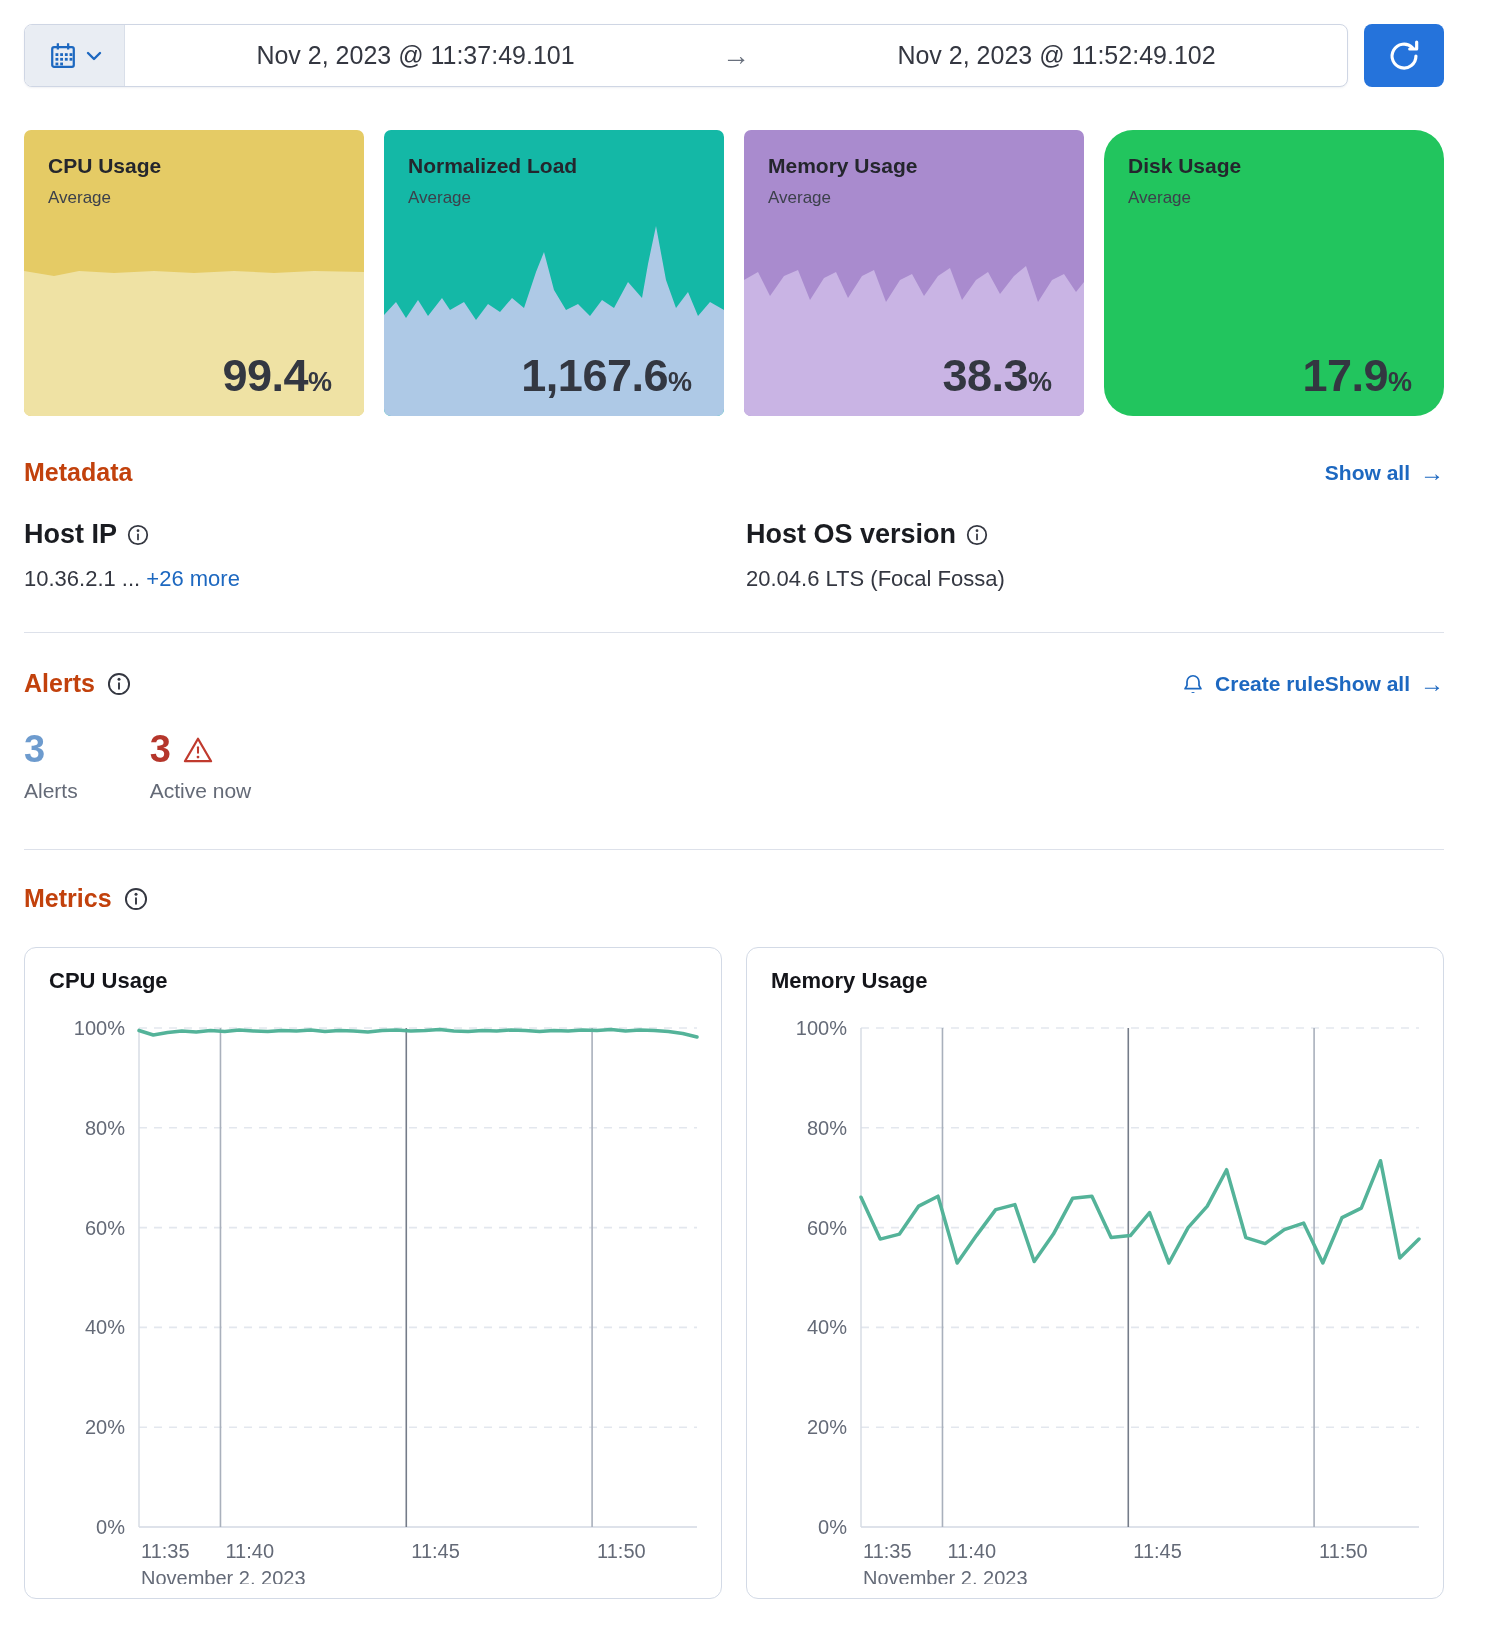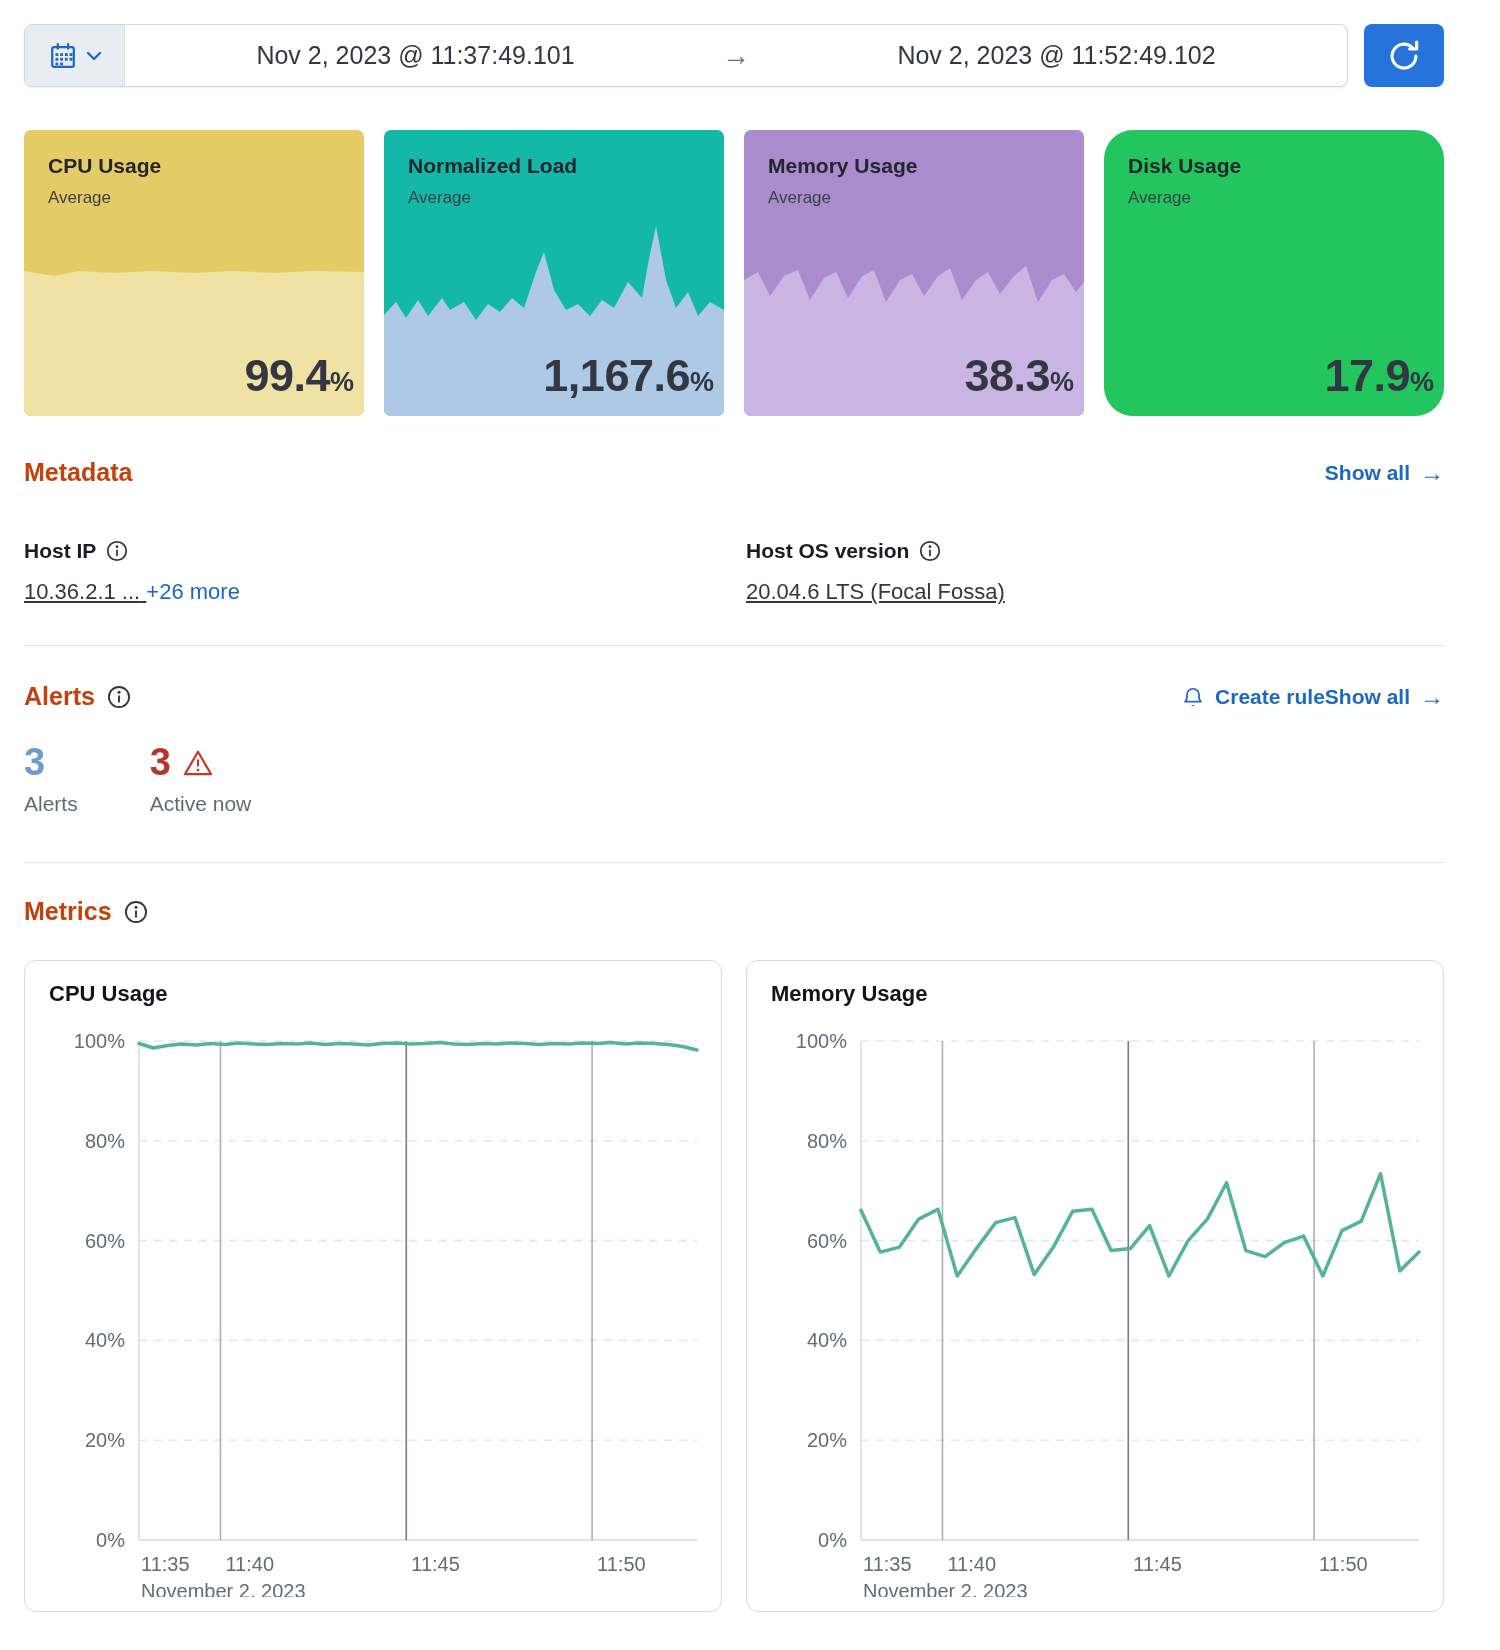--- a/index.html
+++ b/index.html
@@ -28,35 +28,35 @@
   }
 
   
   .kpis { display:grid; grid-template-columns:repeat(4,1fr); gap:20px; margin-top:43px; }
   .kpi {
     position:relative; height:286px; border-radius:7px; overflow:hidden; cursor:pointer;
   }
   .kpi .spark { position:absolute; left:0; top:0; width:100%; height:100%; }
   .kpi-title { position:relative; font-size:21px; font-weight:700; color:#24262d; padding:24px 24px 0 24px; }
   .kpi-sub { position:relative; font-size:17px; color:#3c404b; padding:10px 24px 0 24px; }
-  .kpi-value { position:absolute; right:10px; bottom:14px; font-weight:700; color:#333741; }
+  .kpi-value { position:absolute; right:32px; bottom:14px; font-weight:700; color:#333741; }
   .kpi-value .num { font-size:45px; letter-spacing:-0.5px; }
   .kpi-value .pct { font-size:27px; }
 
   
   .sec-head { display:flex; align-items:center; justify-content:space-between; }
   .sec-title-wrap { display:flex; align-items:center; gap:12px; }
   .sec-title { font-size:25px; font-weight:700; color:#c2410c; }
   .link { color:#1d68c0; font-weight:700; cursor:pointer; text-decoration:none; display:inline-flex; align-items:center; gap:10px; font-size:21px; }
   .link .arr { font-size:24px; font-weight:400; }
   .metadata { margin-top:42px; }
   .meta-sub { margin-top:20px; font-size:21px; color:#5a6069; display:flex; align-items:center; gap:10px; }
   .meta-grid { display:grid; grid-template-columns:1fr 1fr; gap:24px; margin-top:32px; }
-  .field-label { display:flex; align-items:center; gap:10px; font-size:21px; font-weight:700; color:#1a1c21;margin-top:20px; }
-  .field-value { margin-top:16px; font-size:22px; color:#343741;text-decoration:underline; }
+  .field-label { display:flex; align-items:center; gap:10px; font-size:27px; font-weight:700; color:#1a1c21; }
+  .field-value { margin-top:16px; font-size:22px; color:#343741; }
   .field-value .link { font-weight:400; font-size:22px; }
   .divider { border-top:1px solid #dde1ea; margin-top:40px; }
 
   .alerts { margin-top:36px; }
   .alert-stats { display:flex; gap:72px; margin-top:30px; }
   .stat-num { font-size:38px; font-weight:700; display:flex; align-items:center; gap:12px; }
   .stat-label { font-size:21px; color:#646a77; margin-top:8px; }
   .blue-num { color:#6d9bce; }
   .red-num { color:#b5362b; }
 

